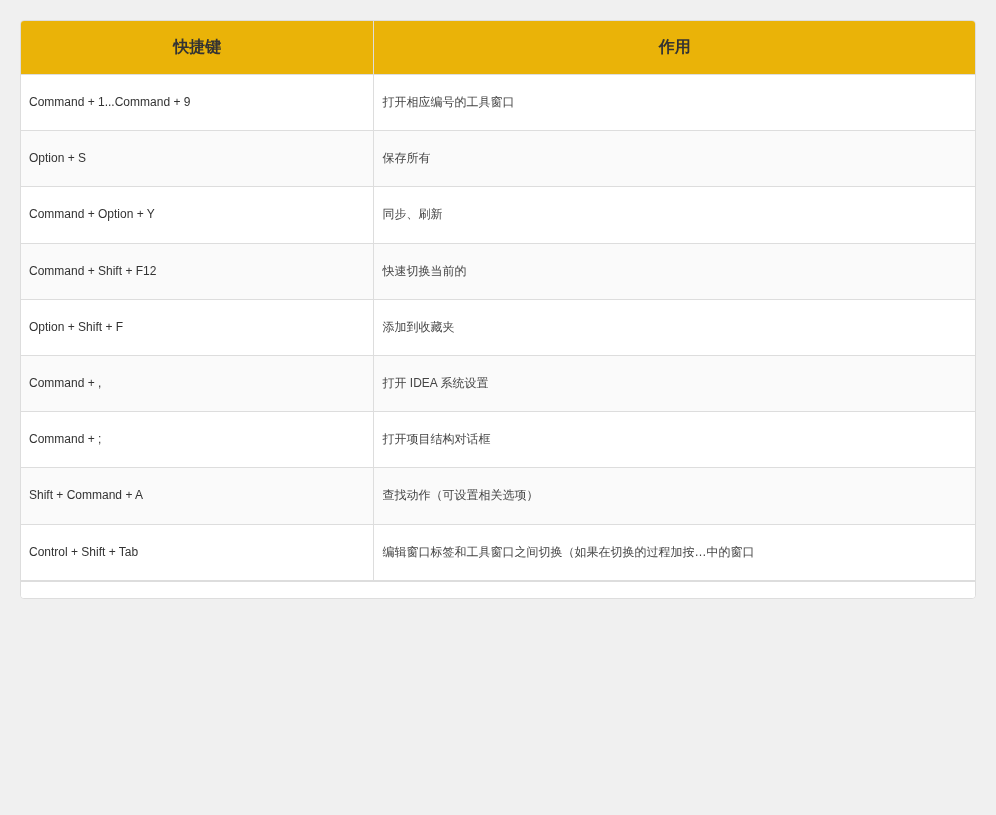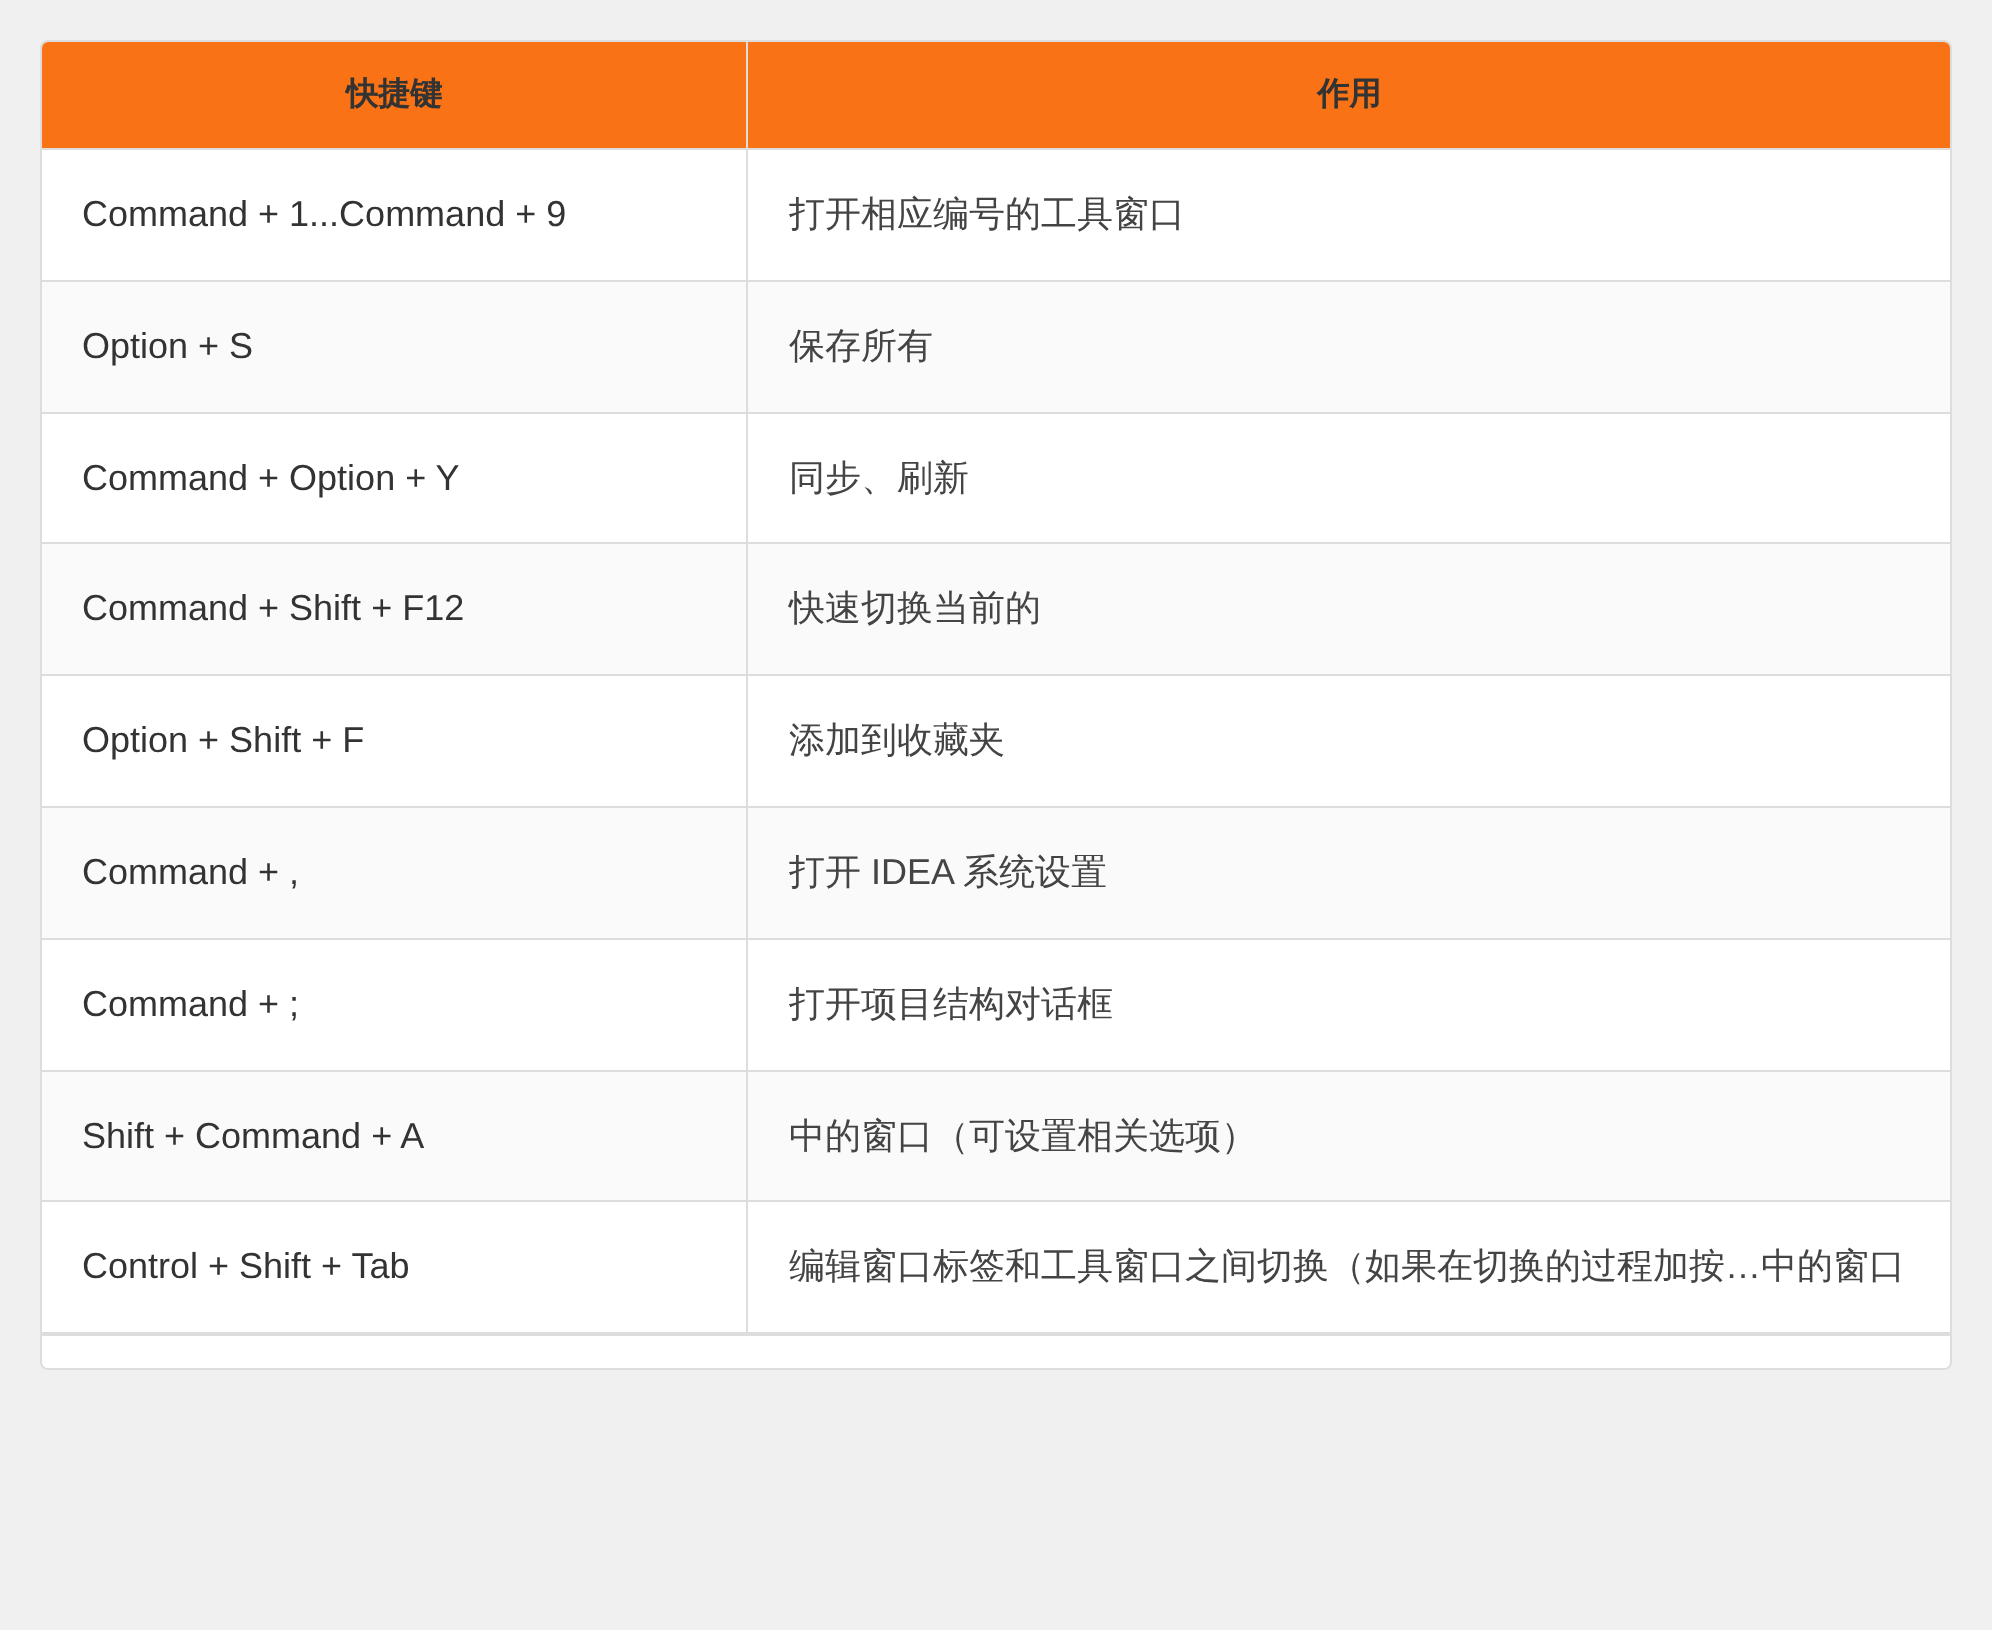--- a/index.html
+++ b/index.html
@@ -25,21 +25,21 @@
       border-radius: 4px;
       overflow: hidden;
     }
 
     table {
       width: 100%;
       border-collapse: collapse;
     }
 
     thead tr {
-      background: #f97316;
+      background: #eab308;
     }
 
     thead th {
       padding: 16px 20px;
       font-weight: bold;
       font-size: 16px;
       color: #333;
       border-bottom: 1px solid #ddd;
       text-align: center;
     }
@@ -59,22 +59,22 @@
 
     tbody tr:nth-child(even) {
       background: #fafafa;
     }
 
     tbody tr:nth-child(odd) {
       background: #ffffff;
     }
 
     tbody td {
-      padding: 18px 20px;
-      font-size: 18px;
+      padding: 18px 8px;
+      font-size: 12px;
       color: #444;
       vertical-align: top;
       line-height: 1.6;
     }
 
     tbody td:first-child {
       border-right: 1px solid #ddd;
       width: 37%;
       color: #333;
     }
@@ -129,21 +129,21 @@
         <tr>
           <td>Command + ,</td>
           <td>打开 IDEA 系统设置</td>
         </tr>
         <tr>
           <td>Command + ;</td>
           <td>打开项目结构对话框</td>
         </tr>
         <tr>
           <td>Shift + Command + A</td>
-          <td>中的窗口（可设置相关选项）</td>
+          <td>查找动作（可设置相关选项）</td>
         </tr>
         <tr>
           <td>Control + Shift + Tab</td>
           <td>编辑窗口标签和工具窗口之间切换（如果在切换的过程加按…中的窗口</td>
         </tr>
       </tbody>
   </table>
   <div class="watermark">
     
   </div>

